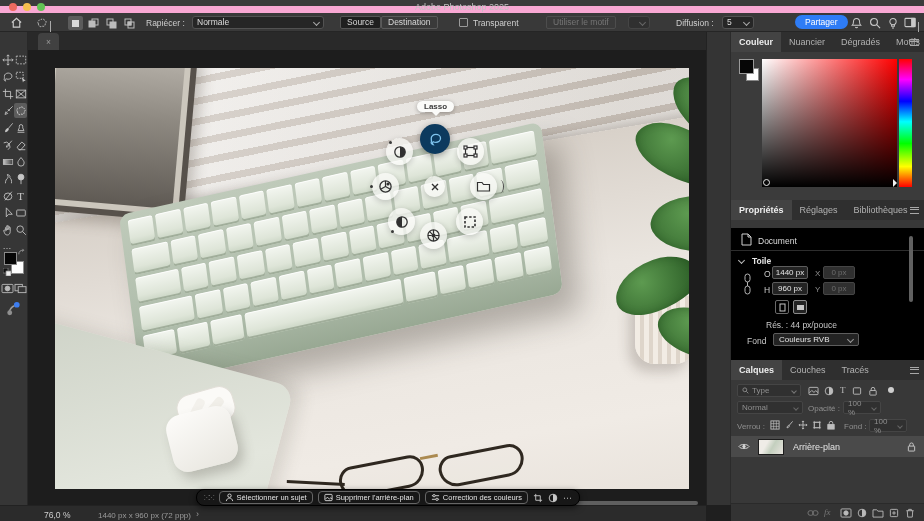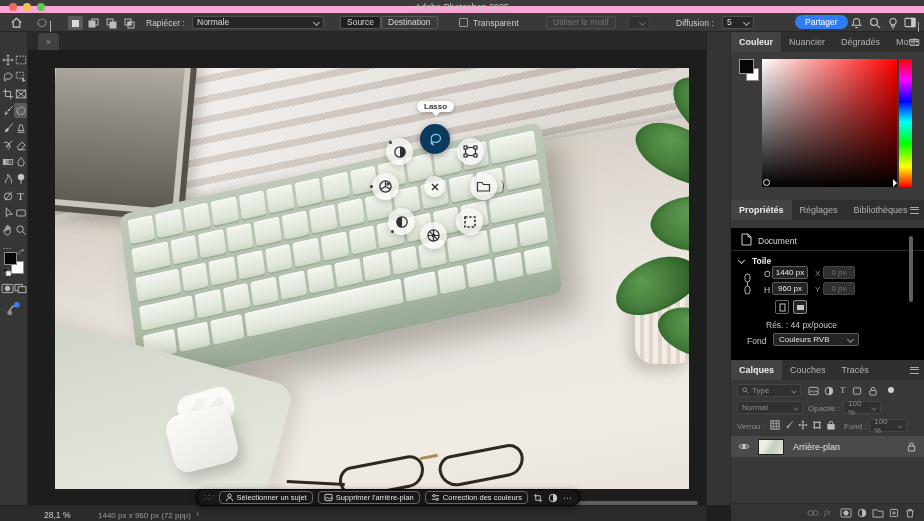--- a/index.html
+++ b/index.html
@@ -749,18 +749,18 @@
           <svg width="9" height="10" viewBox="0 0 10 11" fill="none" stroke="#d0d0d0">
               <rect x="1.5" y="4.5" width="7" height="5.5" rx="0.5"></rect>
               <path d="M3 4.5V3a2 2 0 014 0v1.5"></path>
             </svg>
           </span>
       </div>
     </div>
   </div>
 
   <div class="statusbar">
-    <span class="abs" style="left:44px;top:4px;font-size:8.5px;color:#cfcfcf">28,1 %</span>
+    <span class="abs" style="left:44px;top:4px;font-size:8.5px;color:#cfcfcf">76,0 %</span>
     <span class="abs" style="left:98px;top:4.5px;font-size:8px;color:#9b9b9b">1440 px x 960 px (72 ppp)</span>
     <span class="abs" style="left:196px;top:3px;font-size:9px;color:#9b9b9b">›</span>
   </div>
 
 </div>
 
 </body></html>

